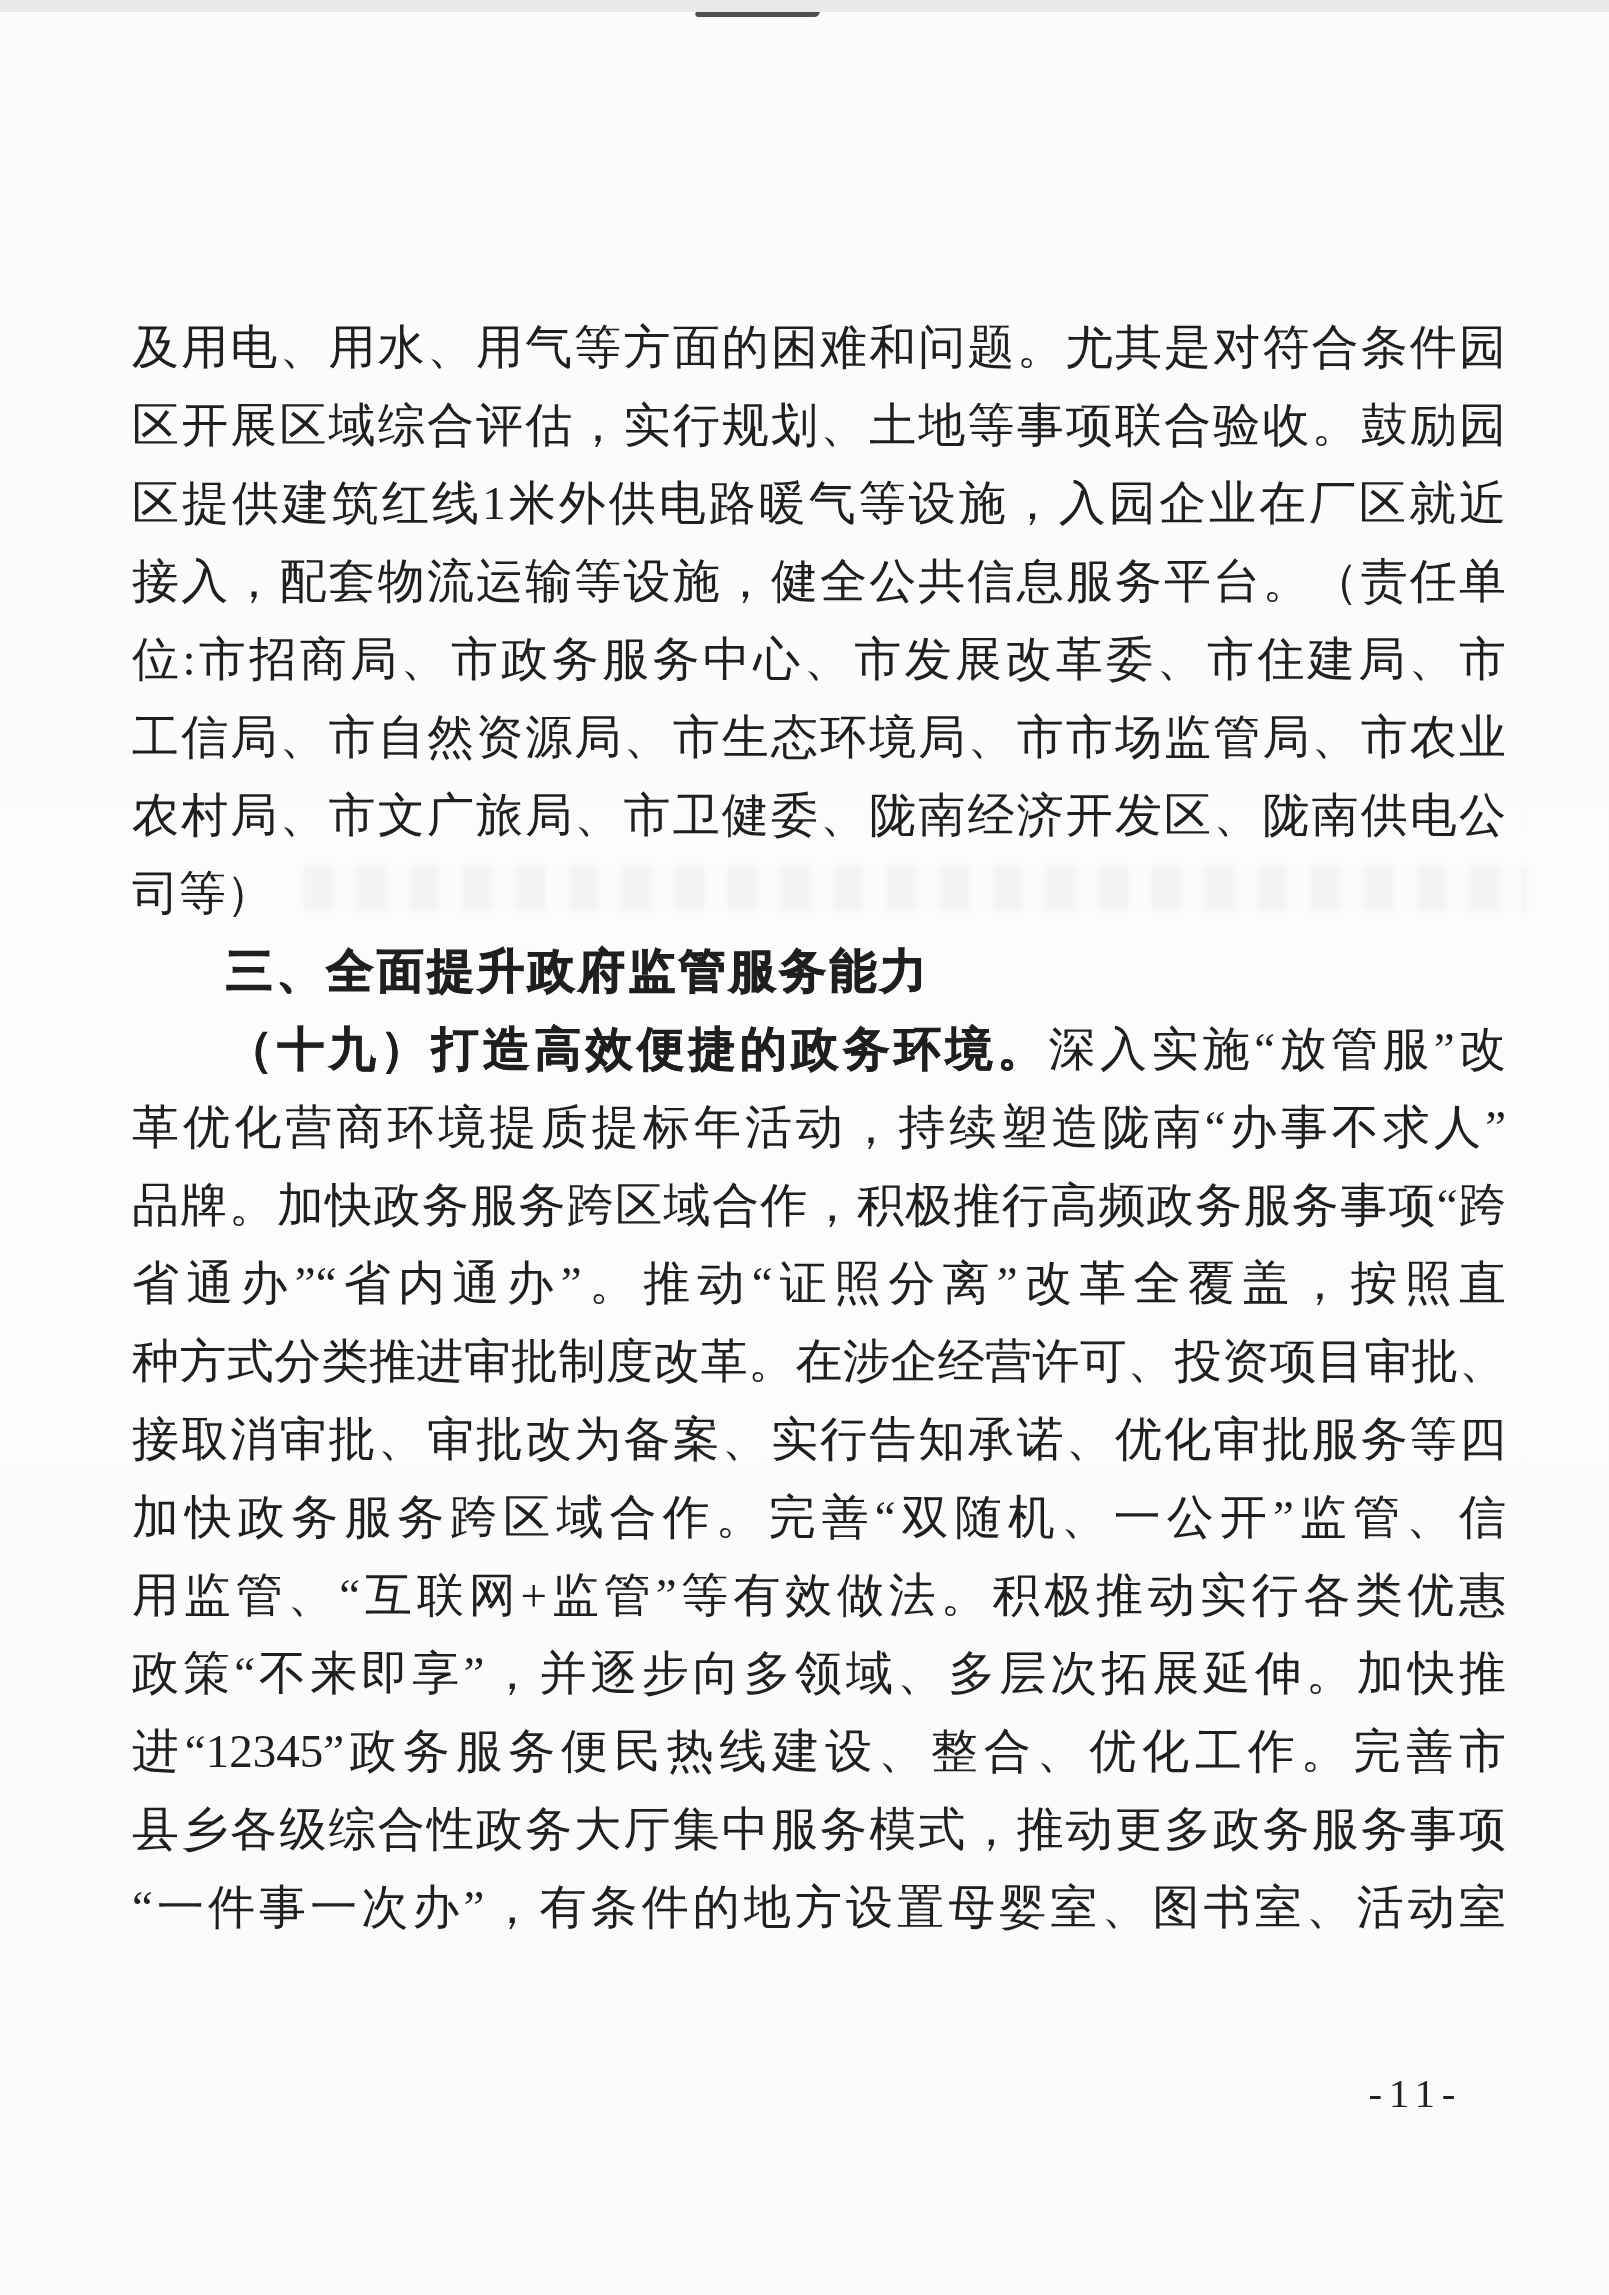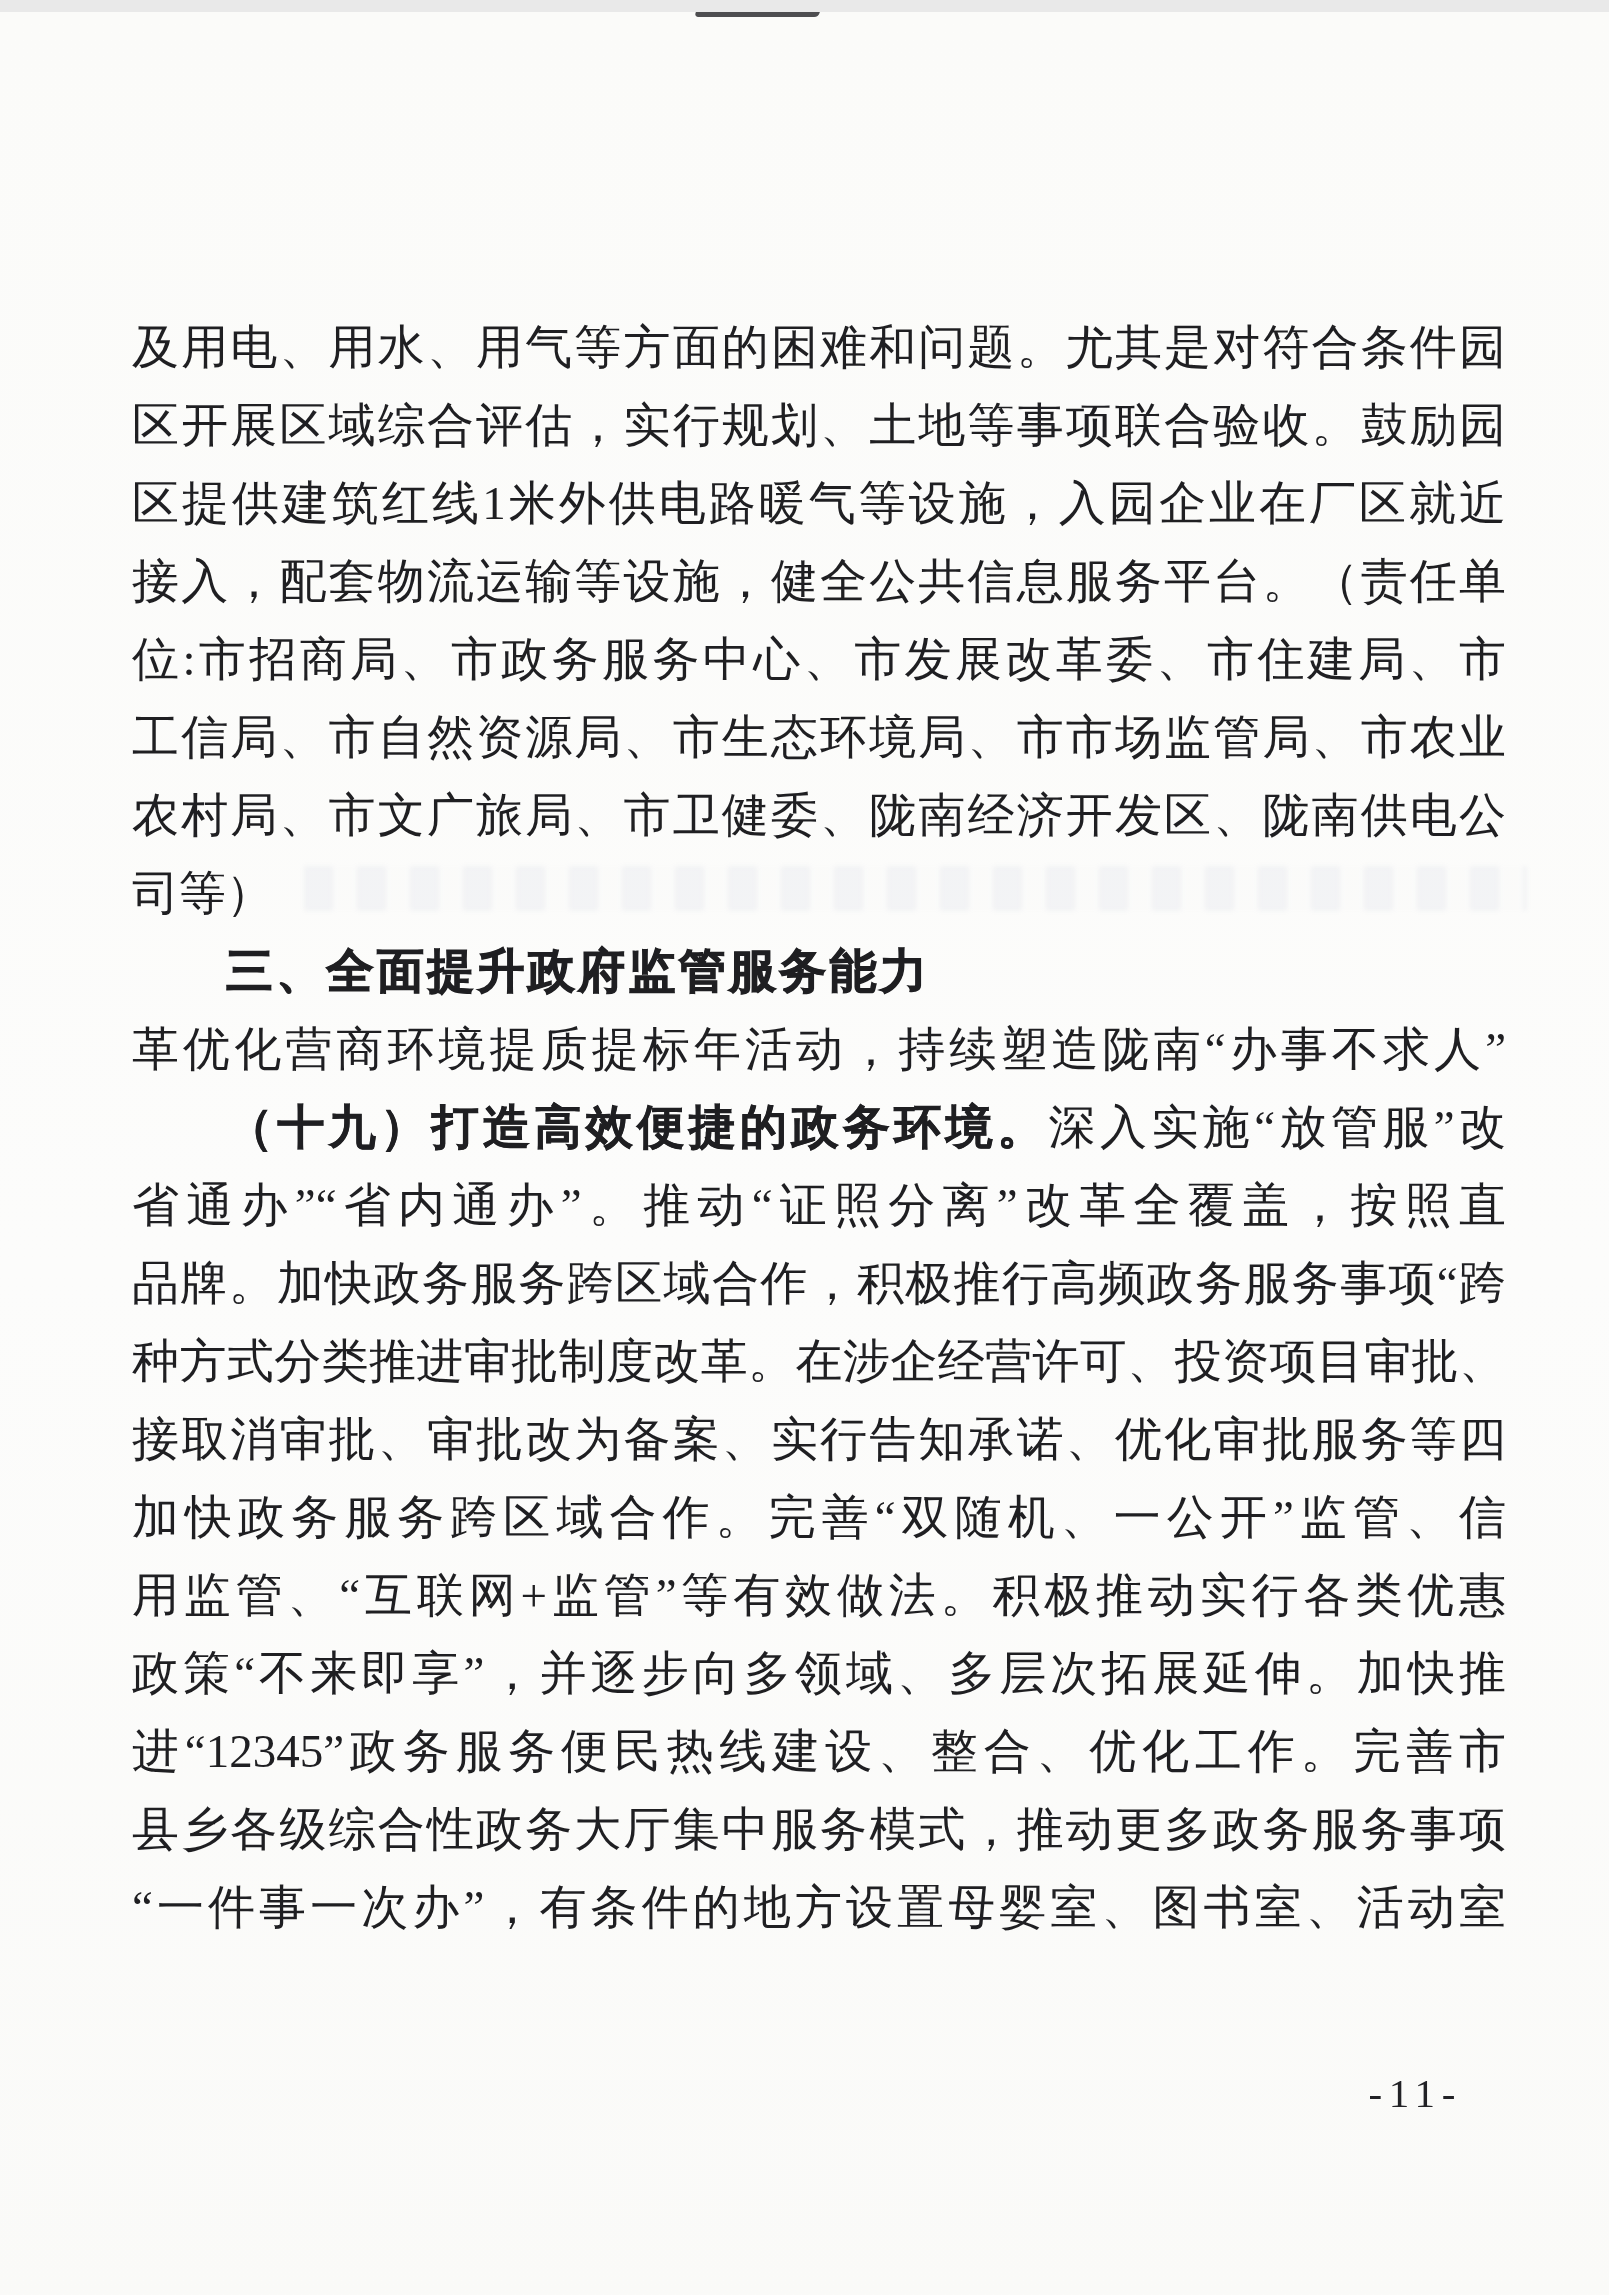--- a/index.html
+++ b/index.html
@@ -96,26 +96,26 @@
   <div class="text-block">
     <div class="line">及用电、用水、用气等方面的困难和问题。尤其是对符合条件园</div>
     <div class="line">区开展区域综合评估，实行规划、土地等事项联合验收。鼓励园</div>
     <div class="line">区提供建筑红线1米外供电路暖气等设施，入园企业在厂区就近</div>
     <div class="line">接入，配套物流运输等设施，健全公共信息服务平台。（责任单</div>
     <div class="line">位:市招商局、市政务服务中心、市发展改革委、市住建局、市</div>
     <div class="line">工信局、市自然资源局、市生态环境局、市市场监管局、市农业</div>
     <div class="line">农村局、市文广旅局、市卫健委、陇南经济开发区、陇南供电公</div>
     <div class="line short">司等）</div>
     <div class="line short heading indent2">三、全面提升政府监管服务能力</div>
-    <div class="line">革优化营商环境提质提标年活动，持续塑造陇南“办事不求人”</div>
     <div class="line indent2">
       <span class="lead">（十九）打造高效便捷的政务环境。</span><span>深入实施“放管服”改</span>
     </div>
+    <div class="line">革优化营商环境提质提标年活动，持续塑造陇南“办事不求人”</div>
+    <div class="line">品牌。加快政务服务跨区域合作，积极推行高频政务服务事项“跨</div>
     <div class="line">省通办”“省内通办”。推动“证照分离”改革全覆盖，按照直</div>
-    <div class="line">品牌。加快政务服务跨区域合作，积极推行高频政务服务事项“跨</div>
     <div class="line">种方式分类推进审批制度改革。在涉企经营许可、投资项目审批、</div>
     <div class="line">接取消审批、审批改为备案、实行告知承诺、优化审批服务等四</div>
     <div class="line">加快政务服务跨区域合作。完善“双随机、一公开”监管、信</div>
     <div class="line">用监管、“互联网+监管”等有效做法。积极推动实行各类优惠</div>
     <div class="line">政策“不来即享”，并逐步向多领域、多层次拓展延伸。加快推</div>
     <div class="line">进“12345”政务服务便民热线建设、整合、优化工作。完善市</div>
     <div class="line">县乡各级综合性政务大厅集中服务模式，推动更多政务服务事项</div>
     <div class="line">“一件事一次办”，有条件的地方设置母婴室、图书室、活动室</div>
   </div>
 

